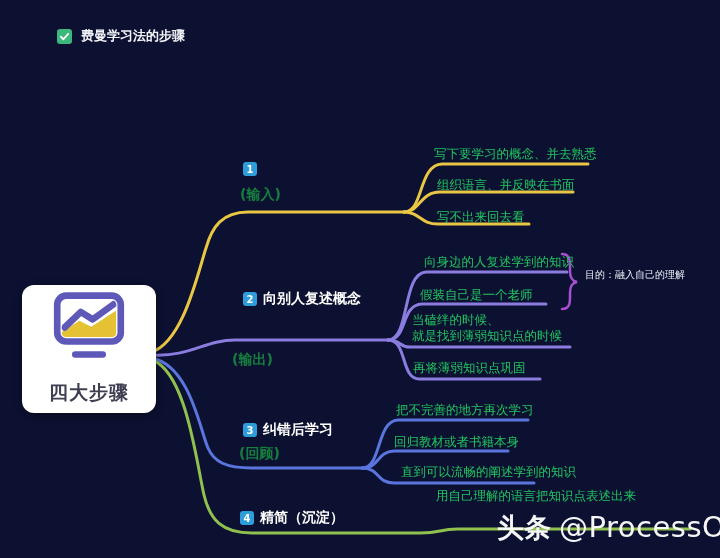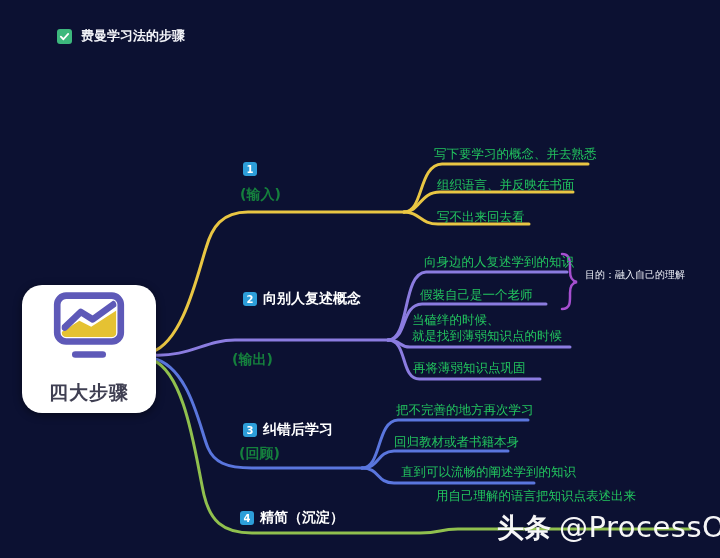--- a/index.html
+++ b/index.html
@@ -12,21 +12,21 @@
 
   
   .task{position:absolute;left:57px;top:27px;display:flex;align-items:center;gap:9px;}
   .checkbox{width:15px;height:15px;border-radius:3px;background:#3db87d;display:flex;align-items:center;justify-content:center;}
   .checkbox svg{display:block;}
   .task-label{color:#f2f3f8;font-size:13px;font-weight:600;}
 
   
   .root{
     position:absolute;left:22px;top:285px;width:134px;height:128px;
-    background:#ffffff;border-radius:20px;
+    background:#ffffff;border-radius:12px;
     display:flex;flex-direction:column;align-items:center;justify-content:center;gap:16px;
     box-shadow:0 2px 8px rgba(0,0,0,.45);
   }
   .root-title{color:#3f3f52;font-size:19px;font-weight:600;letter-spacing:1px;}
 
   
   .bl{position:absolute;color:#ffffff;font-size:14px;font-weight:600;width:max-content;display:flex;align-items:center;}
   .badge{
     width:14px;height:14px;border-radius:3px;background:#2d9ed9;color:#fff;
     font-size:10px;font-weight:700;display:inline-flex;align-items:center;justify-content:center;

